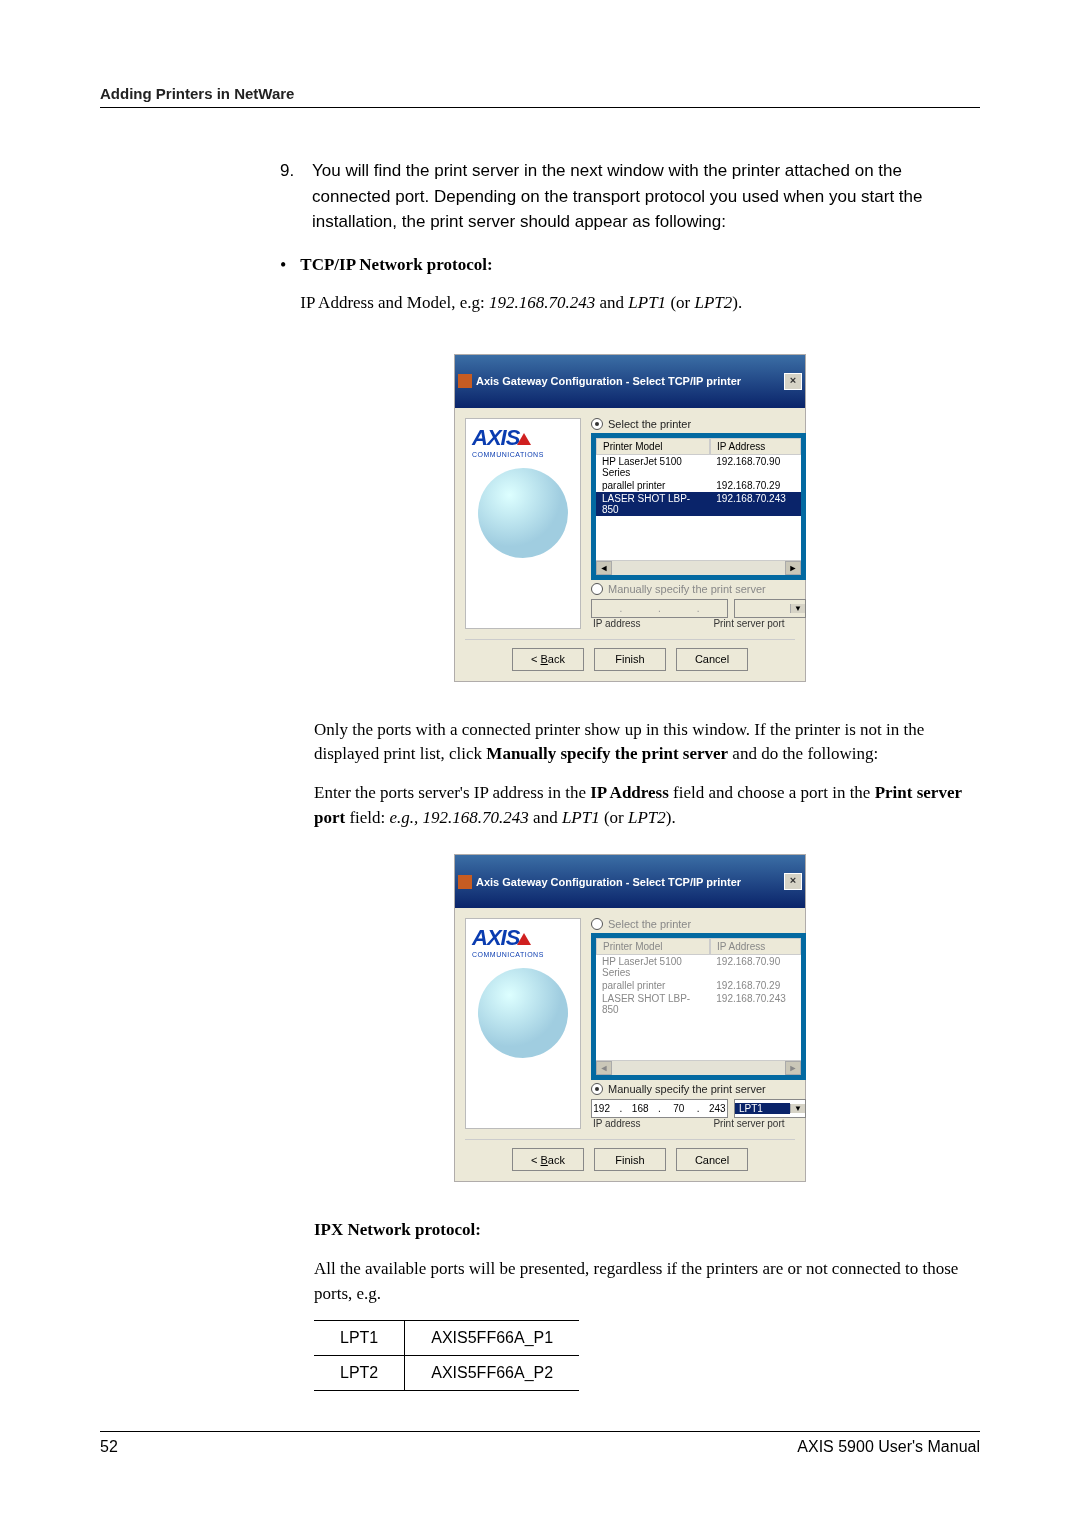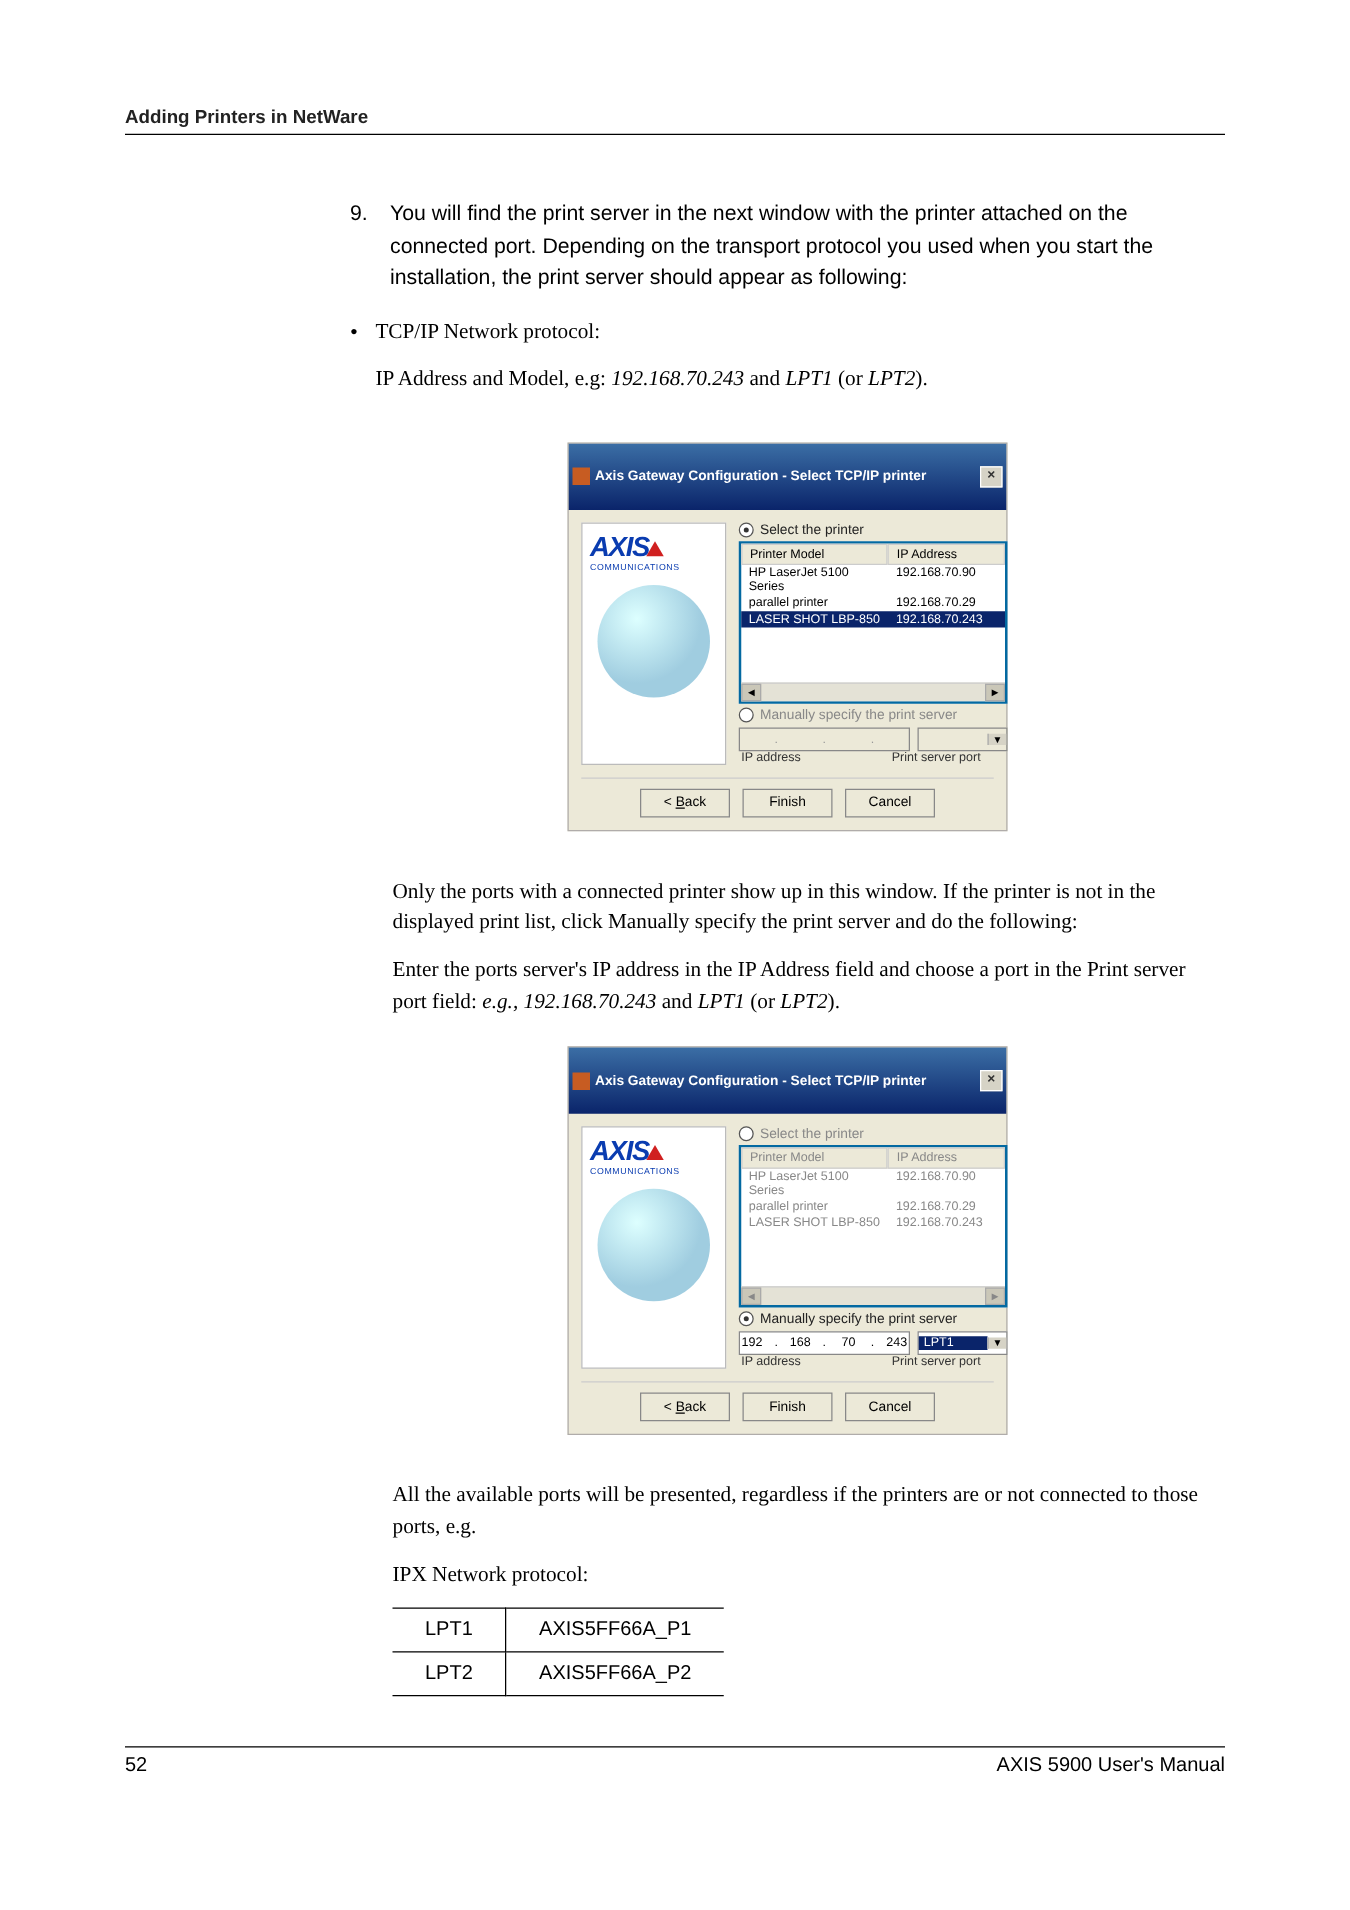--- a/index.html
+++ b/index.html
@@ -35,21 +35,21 @@
     line-height: 1.5;
     margin-bottom: 18px;
   }
   .num { width: 20px; flex-shrink: 0; }
   .bullet-item {
     display: flex;
     gap: 14px;
     margin-bottom: 10px;
   }
   .bullet { font-size: 18px; line-height: 1.4; }
-  .bold { font-weight: normal; }
+  .bold { font-weight: bold; }
   .italic { font-style: italic; }
   .serif-p {
     font-size: 17px;
     line-height: 1.45;
     margin: 0 0 14px 0;
   }
   .indent { margin-left: 34px; }
   .dialog {
     width: 350px;
     margin: 24px auto 36px auto;
@@ -109,21 +109,21 @@
   }
   .rightpane { flex:1; }
   .radio-row { display:flex; align-items:center; gap:5px; margin-bottom:3px; color:#222; }
   .radio-row.disabled { color:#888; }
   .radio {
     width:10px;height:10px;border:1px solid #555;border-radius:50%;background:#fff;
     display:inline-flex;align-items:center;justify-content:center;flex-shrink:0;
   }
   .radio.sel::after{content:'';width:4px;height:4px;background:#333;border-radius:50%;}
   .listbox {
-    border:2px solid #0369a1; background:#fff; margin-bottom:3px;
+    border:5px solid #0369a1; background:#fff; margin-bottom:3px;
   }
   .listhead { display:flex; font-size:10px; }
   .listhead div { background:#ece9d8; border:1px solid #ccc; padding:2px 6px; }
   .listhead .c1{flex:1.3;} .listhead .c2{flex:1;}
   .listrow { display:flex; font-size:10px; }
   .listrow div { padding:1px 6px; }
   .listrow .c1{flex:1.3;} .listrow .c2{flex:1;}
   .listrow.sel { background:#0a246a; color:#fff; }
   .scroll-strip {
     height:14px; background:#e4e2d6; border-top:1px solid #ccc;
@@ -349,22 +349,22 @@
       <div class="dlg-sep"></div>
       <div class="dlg-buttons">
         <div class="dbtn">
             <span>&lt; <u>B</u>ack</span>
           </div>
         <div class="dbtn">Finish</div>
         <div class="dbtn">Cancel</div>
       </div>
     </div>
 
+    <p class="serif-p indent bold">IPX Network protocol:</p>
     <p class="serif-p indent">All the available ports will be presented, regardless if the printers are or not connected to those ports, e.g.</p>
-    <p class="serif-p indent bold">IPX Network protocol:</p>
 
     <table class="port-table">
       <tbody>
           <tr>
             <td>LPT1</td>
             <td>AXIS5FF66A_P1</td>
           </tr>
       <tr>
             <td>LPT2</td>
             <td>AXIS5FF66A_P2</td>

